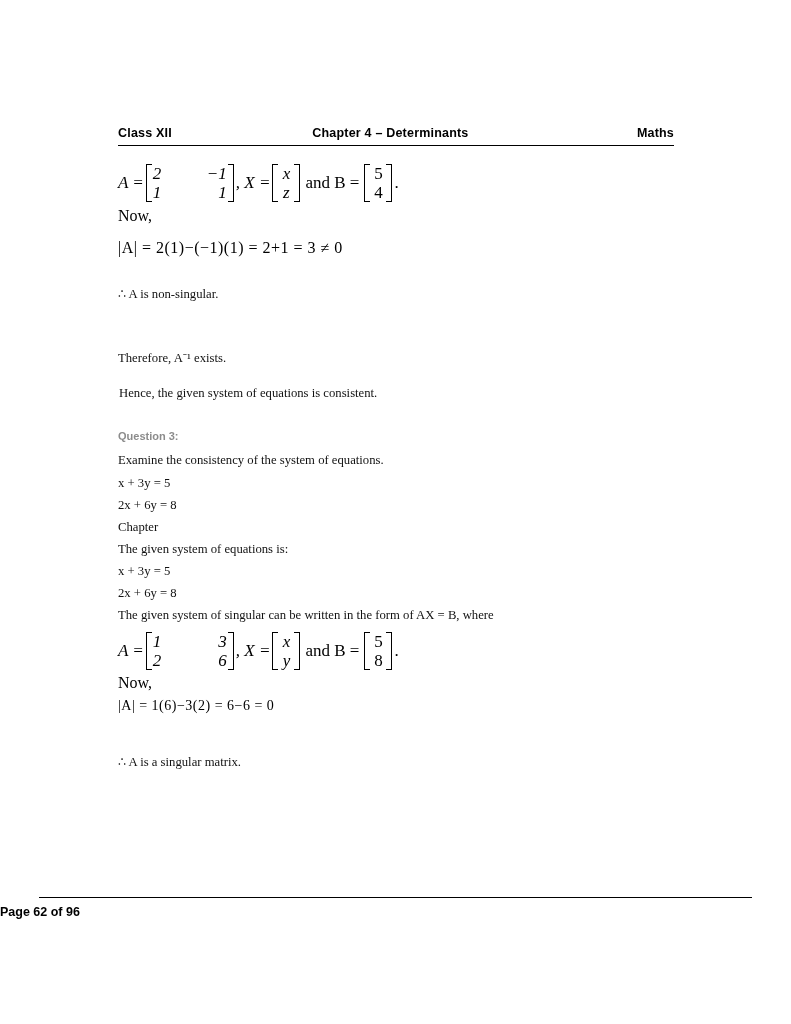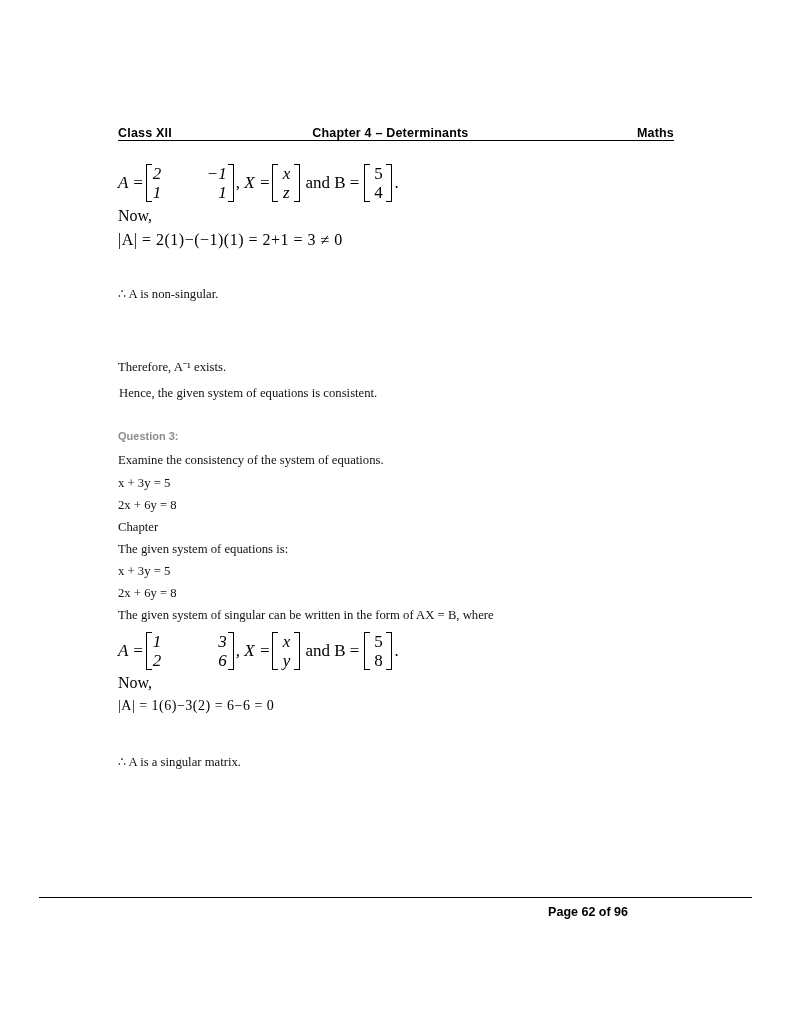--- a/index.html
+++ b/index.html
@@ -27,20 +27,21 @@
     left: 118px;
     top: 126px;
     width: 556px;
     display: flex;
     justify-content: space-between;
     align-items: baseline;
     font-size: 12.5px;
     font-family: "Liberation Sans", sans-serif;
     font-weight: bold;
     letter-spacing: .2px;
+    padding-bottom: 5px;
     border-bottom: 1.2px solid #000;
   }
   .header .center { margin-left: -28px; }
 
   
   .txt {
     position: absolute;
     font-family: Liberation Serif, serif;
     font-size: 12.7px;
     line-height: 16px;
@@ -109,21 +110,21 @@
     left: 39px;
     top: 897px;
     width: 713px;
     border-top: 1.2px solid #000;
   }
   .footer {
     position: absolute;
     left: 0;
     top: 905px;
     width: 628px;
-    text-align: right;
+    text-align: left;
     font-family: "Liberation Sans", sans-serif;
     font-size: 12.5px;
     font-weight: bold;
   }
 </style>
 </head>
 <body>
 
 <div class="page">
 
@@ -167,25 +168,25 @@
         <span class="row">
             <span class="num">4</span>
           </span>
       </span>
     </span>
     <span>.</span>
   </div>
 
   <div class="math" style="left:118px; top:207px; font-size:16px;">Now,</div>
 
-  <div class="math abs" style="left:118px; top:231px; font-size:16px;">|A| = 2(1)−(−1)(1) = 2+1 = 3 ≠ 0</div>
+  <div class="math abs" style="left:118px; top:239px; font-size:16px;">|A| = 2(1)−(−1)(1) = 2+1 = 3 ≠ 0</div>
 
   <div class="txt" style="left:118px; top:286px;">∴ A is non-singular.</div>
 
-  <div class="txt" style="left:118px; top:359px;">Therefore, A⁻¹ exists.</div>
+  <div class="txt" style="left:118px; top:350px;">Therefore, A⁻¹ exists.</div>
   <div class="txt" style="left:119px; top:385px;text-align:right;">Hence, the given system of equations is consistent.</div>
 
   <div class="q-head" style="left:118px; top:430px;">Question 3:</div>
 
   <div class="txt" style="left:118px; top:452px;">Examine the consistency of the system of equations.</div>
   <div class="txt" style="left:118px; top:475px;">x + 3y = 5</div>
   <div class="txt" style="left:118px; top:497px;">2x + 6y = 8</div>
   <div class="txt" style="left:118px; top:519px;">Chapter</div>
   <div class="txt" style="left:118px; top:541px;">The given system of equations is:</div>
   <div class="txt" style="left:118px; top:563px;">x + 3y = 5</div>

